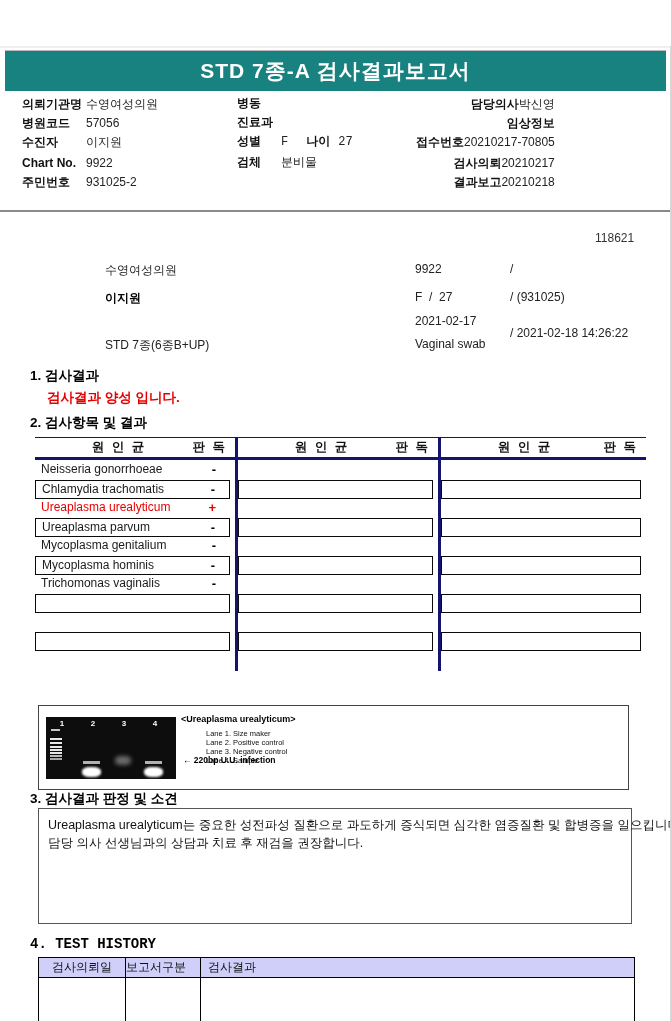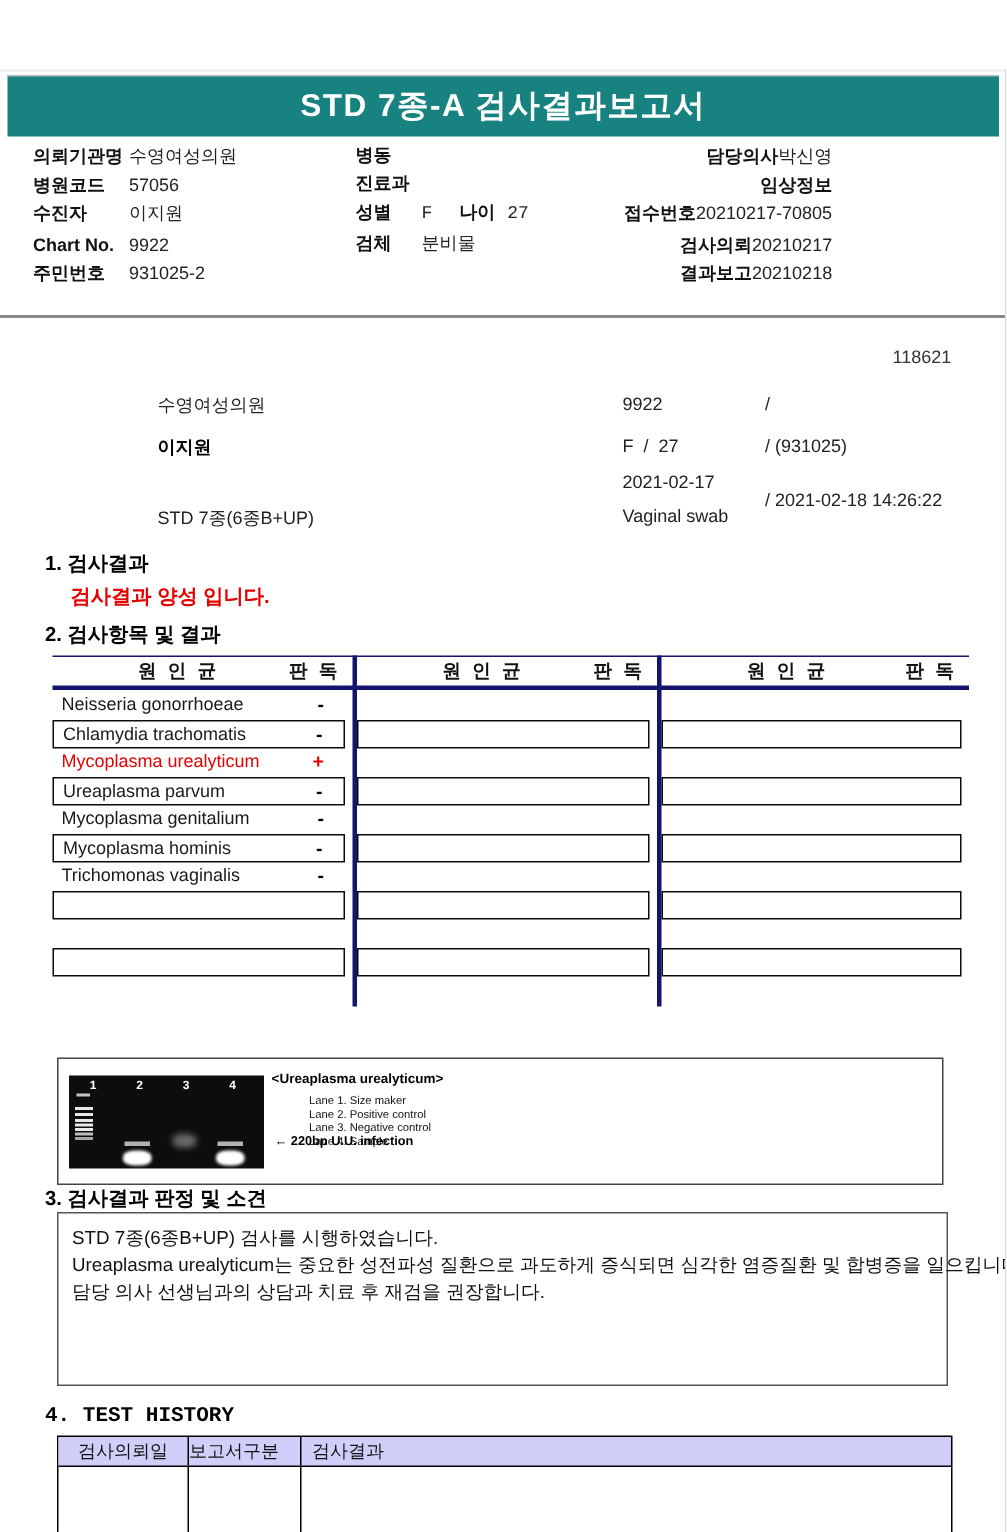--- a/index.html
+++ b/index.html
@@ -156,21 +156,21 @@
       <div class="trows">
         <div class="trow">
             <span class="pname">Neisseria gonorrhoeae</span>
             <span class="pres">-</span>
           </div>
         <div class="trow boxed">
             <span class="pname">Chlamydia trachomatis</span>
             <span class="pres">-</span>
           </div>
         <div class="trow red">
-            <span class="pname">Mycoplasma urealyticum</span>
+            <span class="pname">Ureaplasma urealyticum</span>
             <span class="pres">+</span>
           </div>
         <div class="trow boxed">
             <span class="pname">Ureaplasma parvum</span>
             <span class="pres">-</span>
           </div>
         <div class="trow">
             <span class="pname">Mycoplasma genitalium</span>
             <span class="pres">-</span>
           </div>
@@ -261,21 +261,20 @@
       <div>Lane 1. Size maker</div>
       <div>Lane 2. Positive control</div>
       <div>Lane 3. Negative control</div>
       <div>Lane 4. Sample</div>
     </div>
     <div class="gel-arrow">←  220bp U.U. infection</div>
   </div>
 
   <div class="sec-h" style="left:30px;top:744px;">3. 검사결과 판정 및 소견</div>
   <div class="comment-box">
-    <p>STD 7종(6종B+UP) 검사를 시행하였습니다.</p>
     <p>Ureaplasma urealyticum는 중요한 성전파성 질환으로 과도하게 증식되면 심각한 염증질환 및 합병증을 일으킵니다.</p>
     <p>담당 의사 선생님과의 상담과 치료 후 재검을 권장합니다.</p>
   </div>
 
   <div class="sec-h hist-head" style="left:30px;top:890px;">4. TEST HISTORY</div>
 
   <div class="hist-table">
     <div class="hist-tr head">
       <div class="hist-td c1">검사의뢰일</div>
       <div class="hist-td c2">보고서구분</div>

